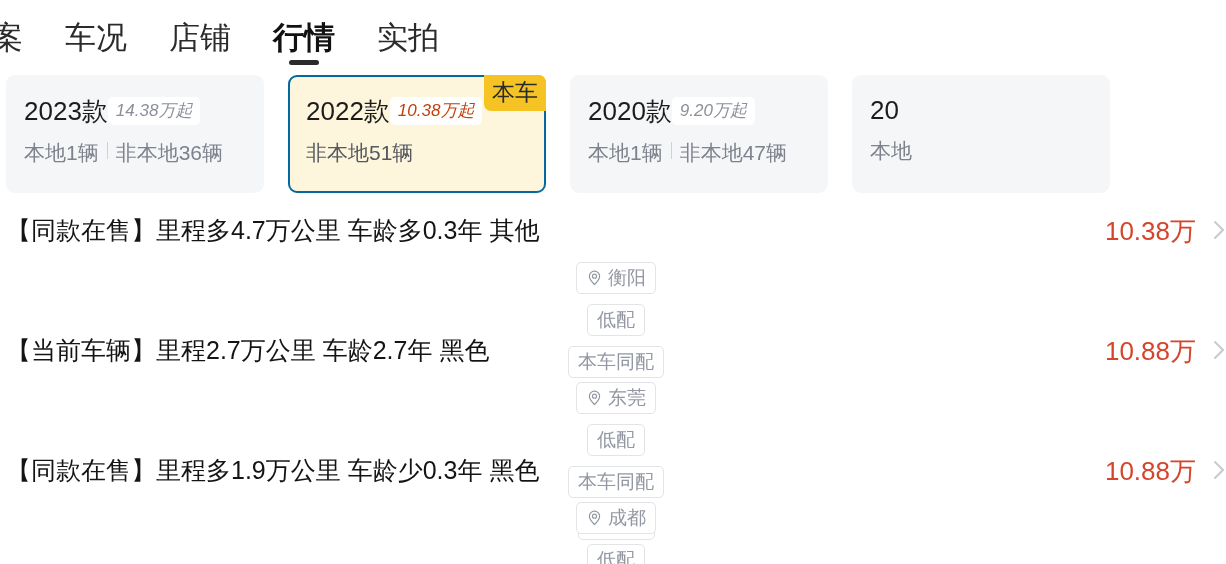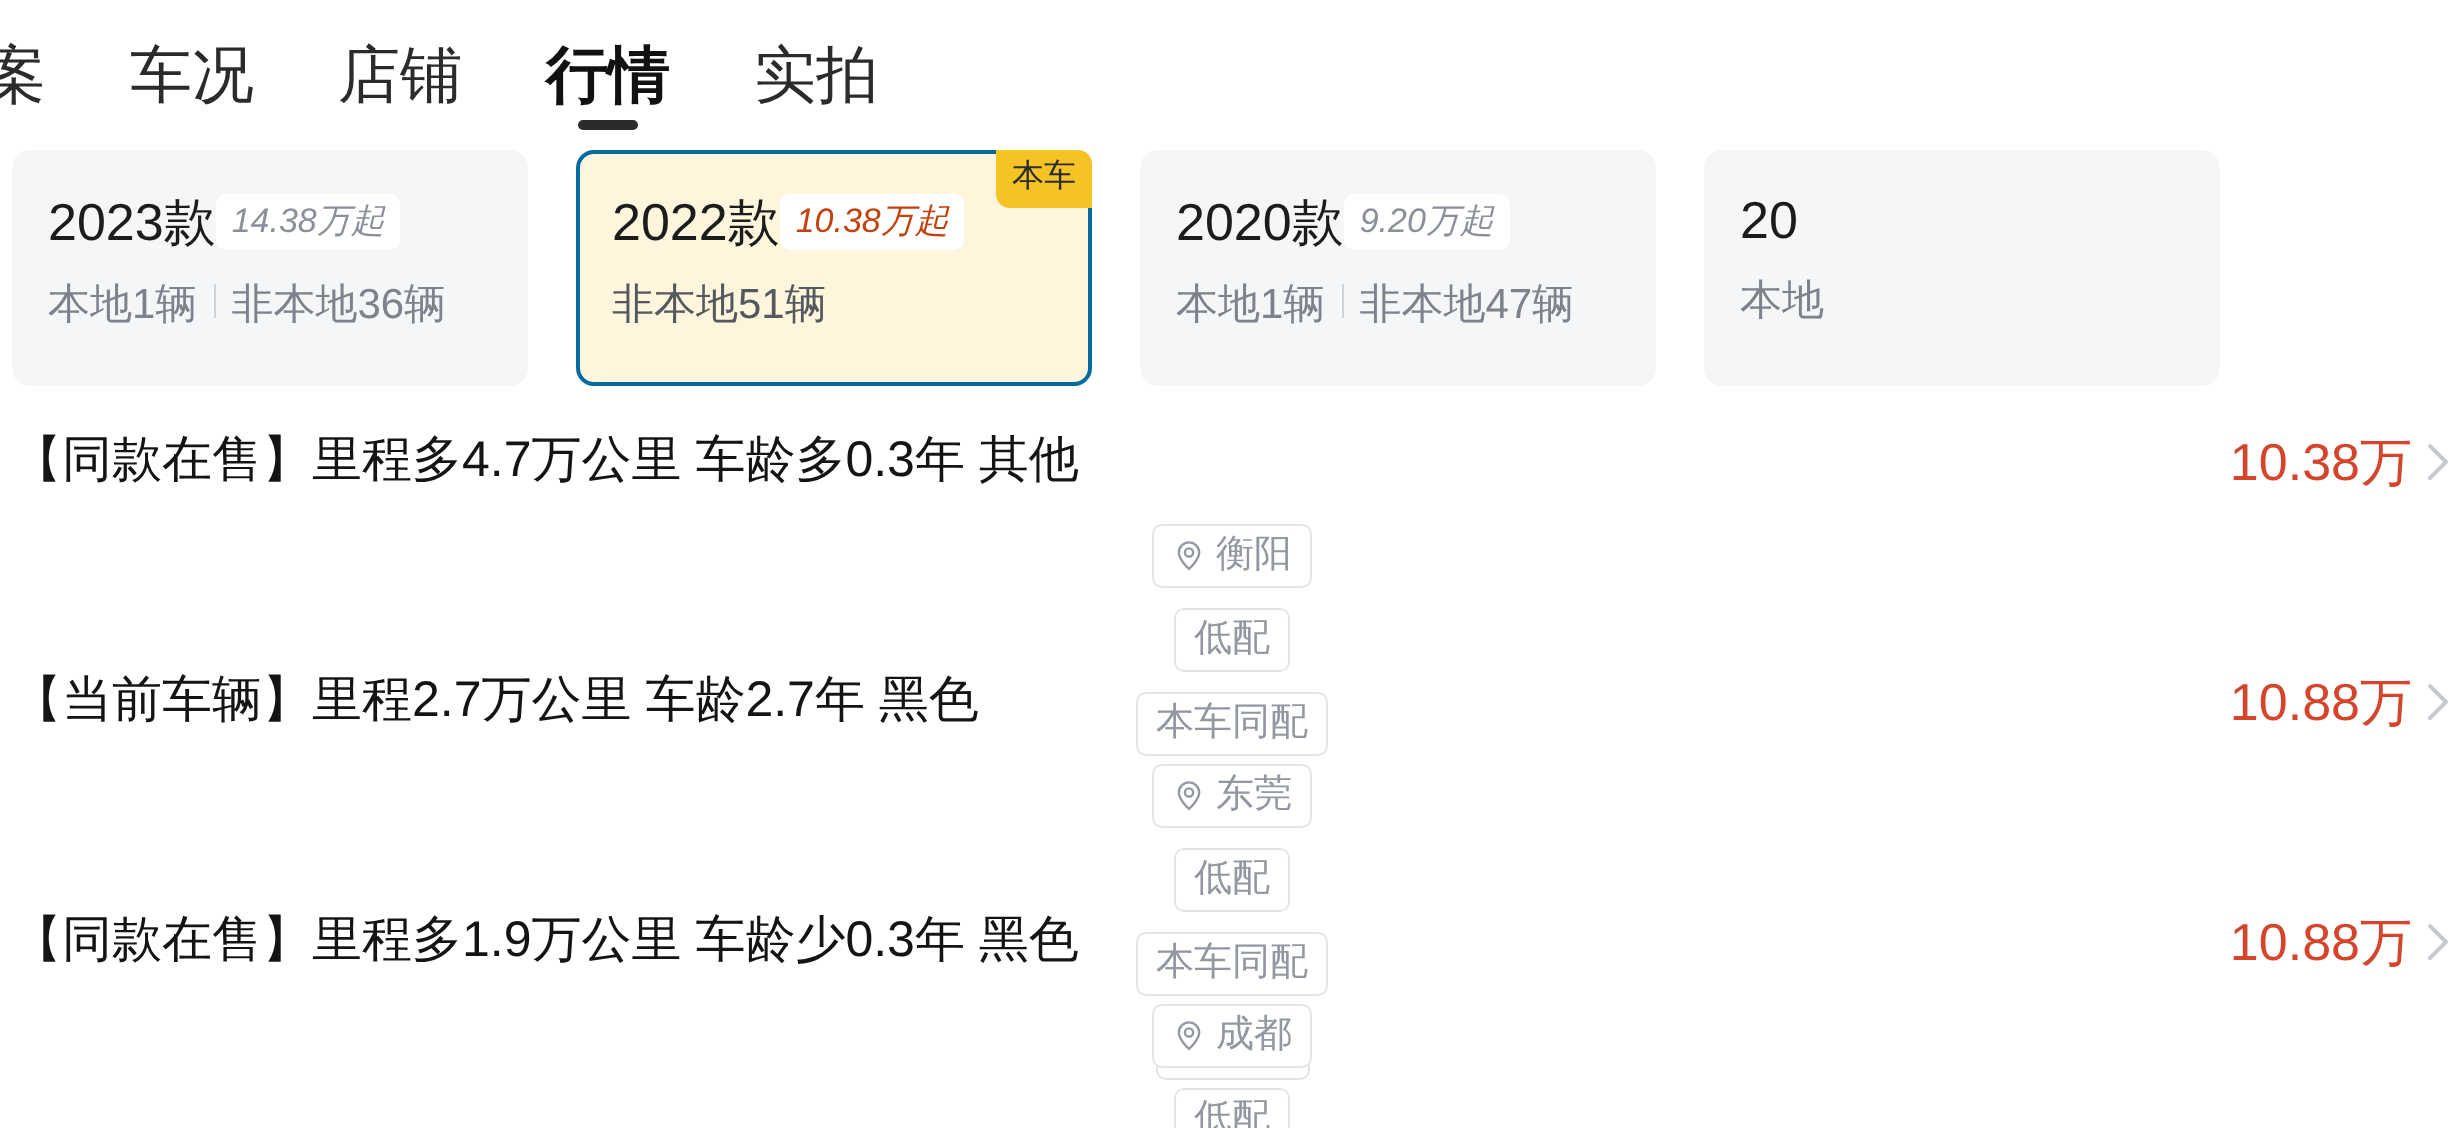--- a/index.html
+++ b/index.html
@@ -123,21 +123,21 @@
     height: 17px;
     background: #cfd2d8;
     margin: 0 8px;
   }
   .mine-badge {
     position: absolute;
     top: -2px;
     right: -2px;
     background: #f5c324;
     color: #2b2b2b;
-    font-size: 16px;
+    font-size: 23px;
     line-height: 1;
     padding: 6px 8px 7px;
     border-radius: 0 7px 0 7px;
     white-space: nowrap;
   }
 
   
   .list {
     padding: 0 0 0 6px;
     box-sizing: border-box;
@@ -181,22 +181,22 @@
     height: 17px;
     flex: 0 0 auto;
   }
   .pin-icon svg { display: block; }
 
   .row-right {
     position: absolute;
     right: 0;
     top: 13px;
     display: flex;
-    align-items: center;
-    gap: 6px;
+    align-items: flex-start;
+    gap: 16px;
   }
   .row-price {
     font-size: 26px;
     color: #d4452c;
     line-height: 1;
     white-space: nowrap;
   }
   .chevron {
     width: 14px;
     height: 24px;

